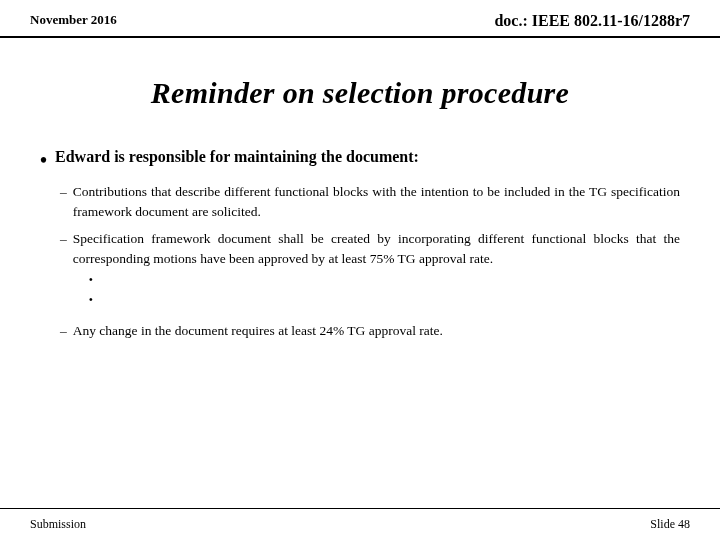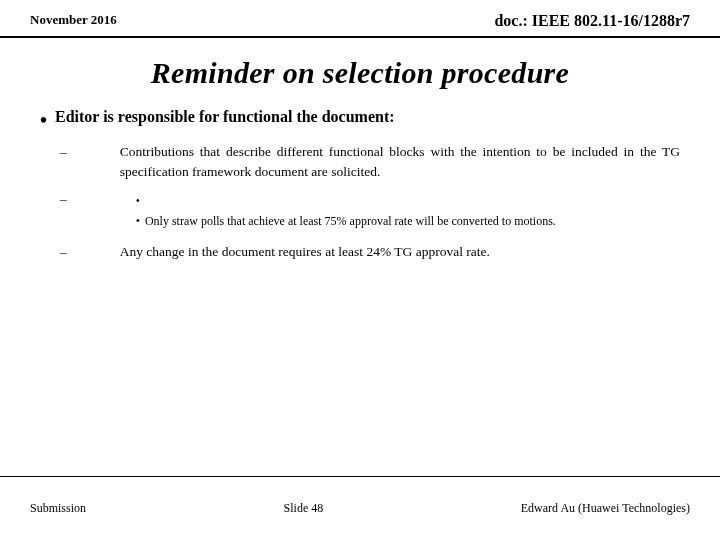--- a/index.html
+++ b/index.html
@@ -1,18 +1,19 @@
 <!DOCTYPE html>
 <html><head>
   <meta charset="utf-8">
   <style>
     * {
       margin: 0;
       padding: 0;
       box-sizing: border-box;
+      gap: 20px;
     }
 
     body {
       width: 720px;
       height: 540px;
       background: #ffffff;
       font-family: 'Times New Roman', Times, serif;
       color: #000000;
       overflow: hidden;
     }
@@ -91,21 +92,20 @@
     }
 
     .sub-item-dash {
       flex-shrink: 0;
       font-size: 13.5px;
       padding-top: 0px;
     }
 
     .sub-item-text {
       flex: 1;
-      margin-left: 47px;
     }
 
     .bullet-points {
       padding-left: 16px;
       margin: 4px 0 4px 0;
     }
 
     .bullet-point {
       display: flex;
       align-items: flex-start;
@@ -117,21 +117,21 @@
     }
 
     .bullet-point-dot {
       flex-shrink: 0;
     }
 
     .footer {
       display: flex;
       justify-content: space-between;
       align-items: center;
-      padding: 24px 30px;
+      padding: 8px 30px;
       border-top: 1px solid #000000;
       margin-top: auto;
     }
 
     .footer-text {
       font-size: 12px;
     }
   </style>
 </head>
 <body>
@@ -144,52 +144,51 @@
   </div>
 
   <div class="title-section">
     <h1 class="slide-title">Reminder on selection procedure</h1>
   </div>
 
   <div class="content-area">
 
     <div class="main-bullet">
       <span class="main-bullet-dot">•</span>
-      <span>Editor is responsible for functional the document:</span>
+      <span>Edward is responsible for maintaining the document:</span>
     </div>
 
     <div class="sub-items">
 
       <div class="sub-item">
         <span class="sub-item-dash">–</span>
         <span class="sub-item-text">Contributions that describe different functional blocks with the intention to be included in the TG specification framework document are solicited.</span>
       </div>
 
       <div class="sub-item">
         <span class="sub-item-dash">–</span>
         <div class="sub-item-text">
+          <span>Specification framework document shall be created by incorporating different functional blocks that the corresponding motions have been approved by at least 75% TG approval rate.</span>
           <div class="bullet-points">
             <div class="bullet-point">
               <span class="bullet-point-dot">•</span>
             </div>
             <div class="bullet-point">
               <span class="bullet-point-dot">•</span>
-              <span>Only straw polls that achieve at least 75% approval rate will be converted to motions.</span>
             </div>
           </div>
         </div>
       </div>
 
       <div class="sub-item">
         <span class="sub-item-dash">–</span>
         <span class="sub-item-text">Any change in the document requires at least 24% TG approval rate.</span>
       </div>
 
     </div>
   </div>
 
   <div class="footer">
     <span class="footer-text">Submission</span>
     <span class="footer-text">Slide 48</span>
-    <span class="footer-text">Edward Au (Huawei Technologies)</span>
   </div>
 
 </div>
 
 </body></html>

